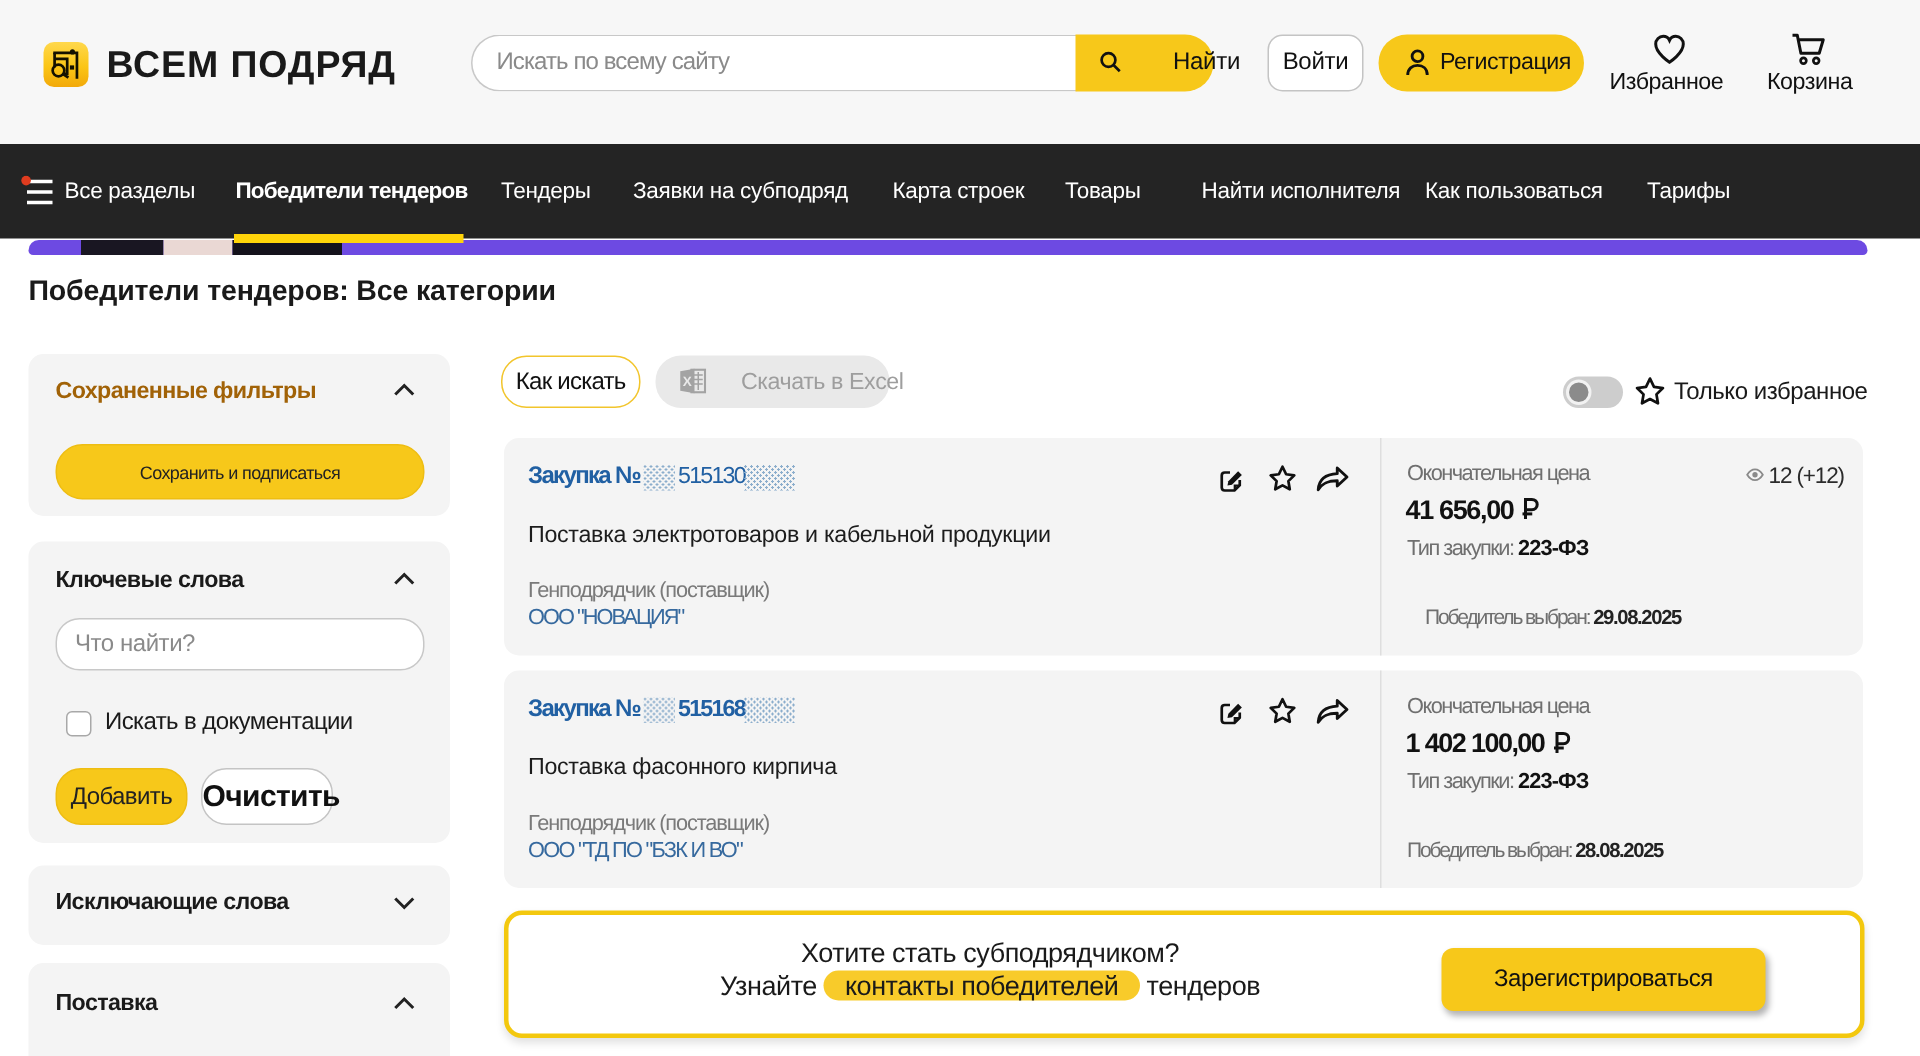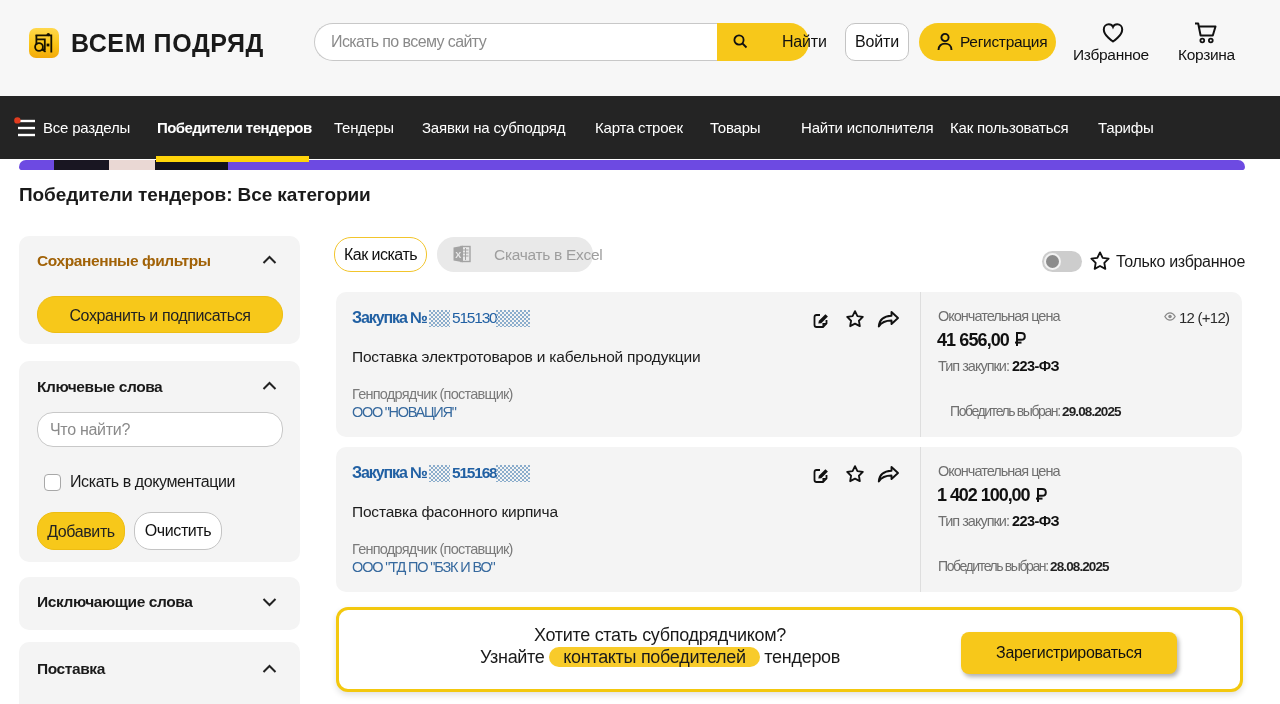--- a/index.html
+++ b/index.html
@@ -94,33 +94,33 @@
 
 <div class="abs" style="left:156px; top:156px; width:153px; height:5.5px; background:#ffd40a;"></div>
 
 <div class="abs" style="left:19px; top:184px; font-size:19px; font-weight:bold; letter-spacing:-0.1px; color:#1a1a1a;">Победители тендеров: Все категории</div>
 
 <div class="card" style="left:19px; top:236px; width:281px; height:108px;"></div>
 <div class="abs" style="left:37px; top:252px; font-size:15.5px; font-weight:bold; letter-spacing:-0.4px; color:#a16207;">Сохраненные фильтры</div>
 <svg class="abs" style="left:262px; top:255px;" width="15" height="10" viewBox="0 0 15 10">
     <path d="M1.5 8 L7.5 2 L13.5 8" stroke="#222" stroke-width="2" fill="none"></path>
   </svg>
-<div class="abs ybtn" style="left:37px; top:296px; width:246px; height:37px; border-radius:18px; text-align:center; line-height:37px; font-size:16px; letter-spacing:-0.4px;">Сохранить и подписаться</div>
+<div class="abs ybtn" style="left:37px; top:296px; width:246px; height:37px; border-radius:18px; text-align:center; line-height:37px; font-size:12px; letter-spacing:-0.4px;">Сохранить и подписаться</div>
 
 <div class="card" style="left:19px; top:361px; width:281px; height:201px;"></div>
 <div class="abs" style="left:37px; top:378px; font-size:15.5px; font-weight:bold; letter-spacing:-0.4px; color:#1a1a1a;">Ключевые слова</div>
 <svg class="abs" style="left:262px; top:381px;" width="15" height="10" viewBox="0 0 15 10">
     <path d="M1.5 8 L7.5 2 L13.5 8" stroke="#222" stroke-width="2" fill="none"></path>
   </svg>
 <div class="abs" style="left:37px; top:412px; width:246px; height:35px; background:#fff; border:1px solid #c8c8c8; border-radius:16px;"></div>
 <div class="abs" style="left:50px; top:412px; height:35px; line-height:35px; font-size:16px; letter-spacing:-0.3px; color:#8a8a8a;">Что найти?</div>
 <div class="abs" style="left:44px; top:474px; width:17px; height:17px; background:#fff; border:1.5px solid #a8a8a8; border-radius:4px;"></div>
 <div class="abs" style="left:70px; top:473px; font-size:16px; letter-spacing:-0.4px; color:#1a1a1a;">Искать в документации</div>
 <div class="abs ybtn" style="left:37px; top:512px; width:88px; height:38px; text-align:center; line-height:38px; font-size:16px; letter-spacing:-0.4px;">Добавить</div>
-<div class="abs" style="left:134px; top:512px; width:88px; height:38px; background:#fff; border:1px solid #c4c4c4; border-radius:17px; text-align:center; line-height:36px; font-size:16px; letter-spacing:-0.4px; color:#111;">Очистить</div>
+<div class="abs" style="left:134px; top:512px; width:88px; height:38px; background:#fff; border:1px solid #c4c4c4; border-radius:17px; text-align:center; line-height:36px; font-size:20px; letter-spacing:-0.4px; color:#111;font-weight:bold;">Очистить</div>
 
 <div class="card" style="left:19px; top:577px; width:281px; height:53px;"></div>
 <div class="abs" style="left:37px; top:593px; font-size:15.5px; font-weight:bold; letter-spacing:-0.4px; color:#1a1a1a;">Исключающие слова</div>
 <svg class="abs" style="left:262px; top:597px;" width="15" height="10" viewBox="0 0 15 10">
     <path d="M1.5 2 L7.5 8 L13.5 2" stroke="#222" stroke-width="2" fill="none"></path>
   </svg>
 
 <div class="card" style="left:19px; top:642px; width:281px; height:80px;"></div>
 <div class="abs" style="left:37px; top:660px; font-size:15.5px; font-weight:bold; letter-spacing:-0.4px; color:#1a1a1a;">Поставка</div>
 <svg class="abs" style="left:262px; top:664px;" width="15" height="10" viewBox="0 0 15 10">

